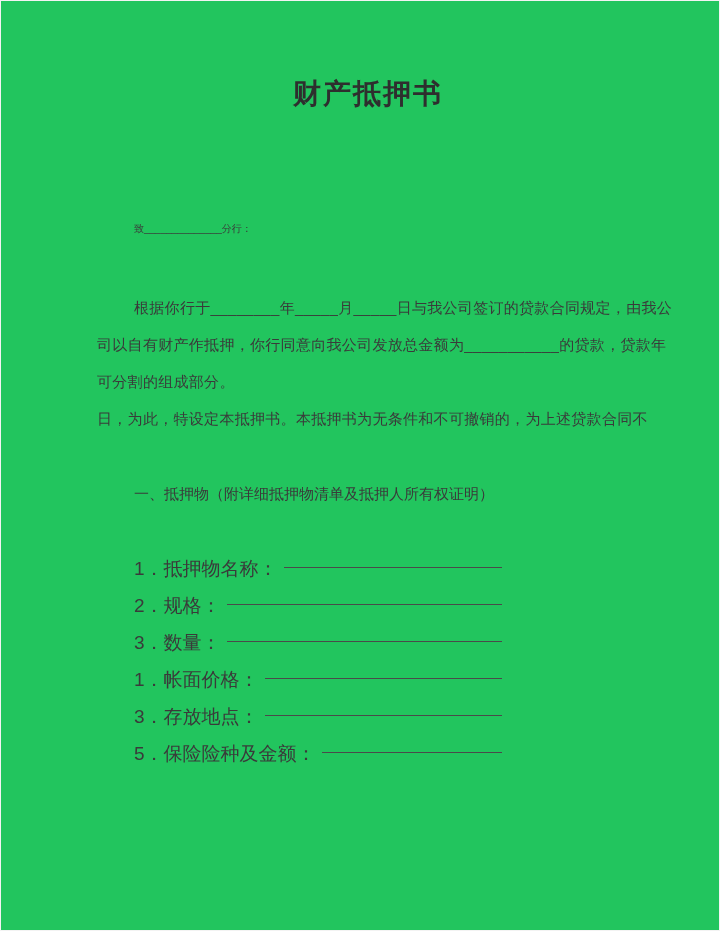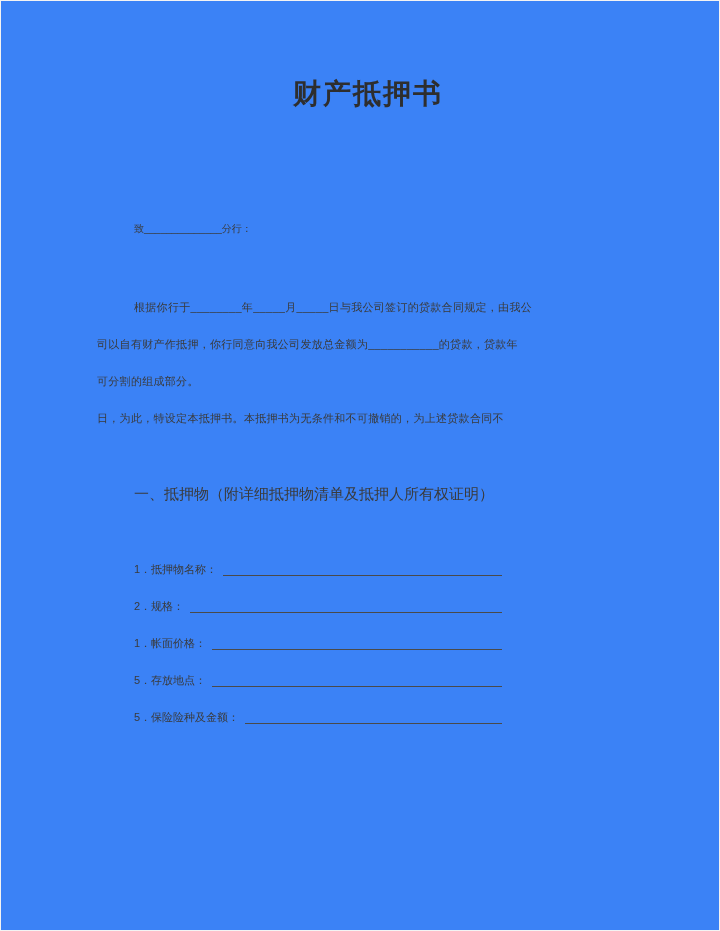--- a/index.html
+++ b/index.html
@@ -12,21 +12,21 @@
     height: 931px;
     overflow: hidden;
     font-family: "Liberation Sans", sans-serif;
     color: #3a3a3a;
   }
   .page {
     box-sizing: border-box;
     width: 720px;
     height: 931px;
     padding: 74px 80px 0 96px;
-    background: #3b82f6;
+    background: #22c55e;
     border: 1px solid #f3f3f3;
   }
   .title {
     margin: 0;
     font-size: 28px;
     line-height: 38px;
     font-weight: 700;
     letter-spacing: 2px;
     text-align: center;
     color: #2e2e2e;
@@ -36,46 +36,46 @@
     margin-top: 106px;
     font-size: 10px;
     line-height: 20px;
     text-indent: 37px;
     white-space: nowrap;
   }
   .paragraph {
     margin-top: 50px;
   }
   .paragraph .line {
-    font-size: 11px;
+    font-size: 15px;
     line-height: 37px;
     letter-spacing: 0.3px;
     white-space: nowrap;
   }
   .paragraph .line.indent {
     text-indent: 37px;
   }
   .section-heading {
     margin-top: 47px;
     font-size: 15px;
     line-height: 20px;
     text-indent: 37px;
     white-space: nowrap;
   }
   .item-list {
     margin-top: 55px;
     margin-left: 37px;
   }
   .list-item {
     display: flex;
-    align-items: flex-end;
+    align-items: center;
     width: 368px;
     height: 20px;
     margin-bottom: 17px;
-    font-size: 11px;
+    font-size: 19px;
     line-height: 20px;
   }
   .li-label {
     white-space: nowrap;
   }
   .blank {
     flex: 1;
     margin-left: 6px;
     margin-bottom: 3px;
     border-bottom: 1px solid #4a4a4a;
@@ -105,28 +105,32 @@
     <div class="list-item">
       <span class="li-label">1．抵押物名称：</span>
       <span class="blank"></span>
     </div>
 
     <div class="list-item">
       <span class="li-label">2．规格：</span>
       <span class="blank"></span>
     </div>
 
+    <div class="list-item">
+      <span class="li-label">3．数量：</span>
+      <span class="blank"></span>
+    </div>
 
     <div class="list-item">
       <span class="li-label">1．帐面价格：</span>
       <span class="blank"></span>
     </div>
 
     <div class="list-item">
-      <span class="li-label">5．存放地点：</span>
+      <span class="li-label">3．存放地点：</span>
       <span class="blank"></span>
     </div>
 
     <div class="list-item">
       <span class="li-label">5．保险险种及金额：</span>
       <span class="blank"></span>
     </div>
 
   </div>
 

